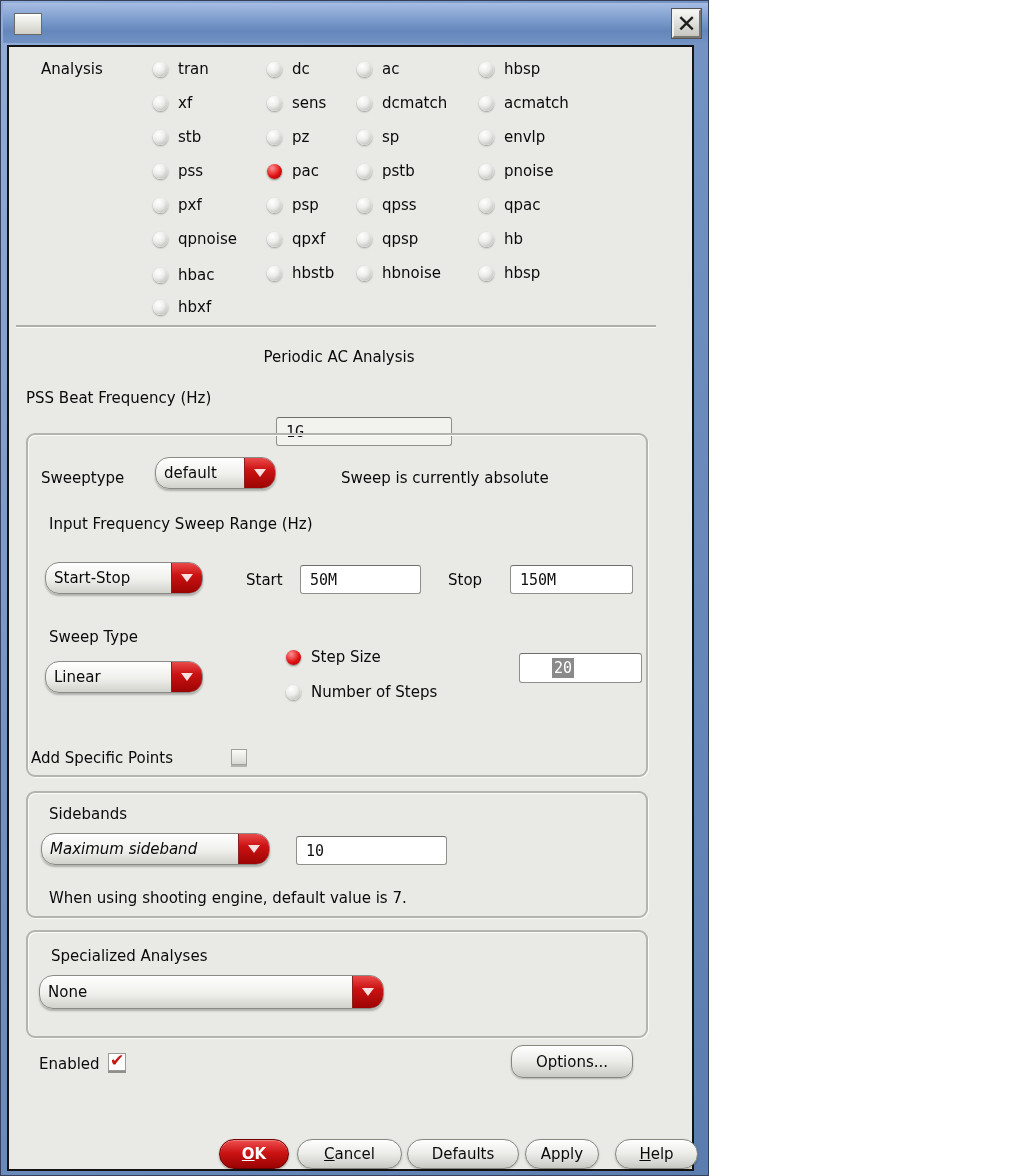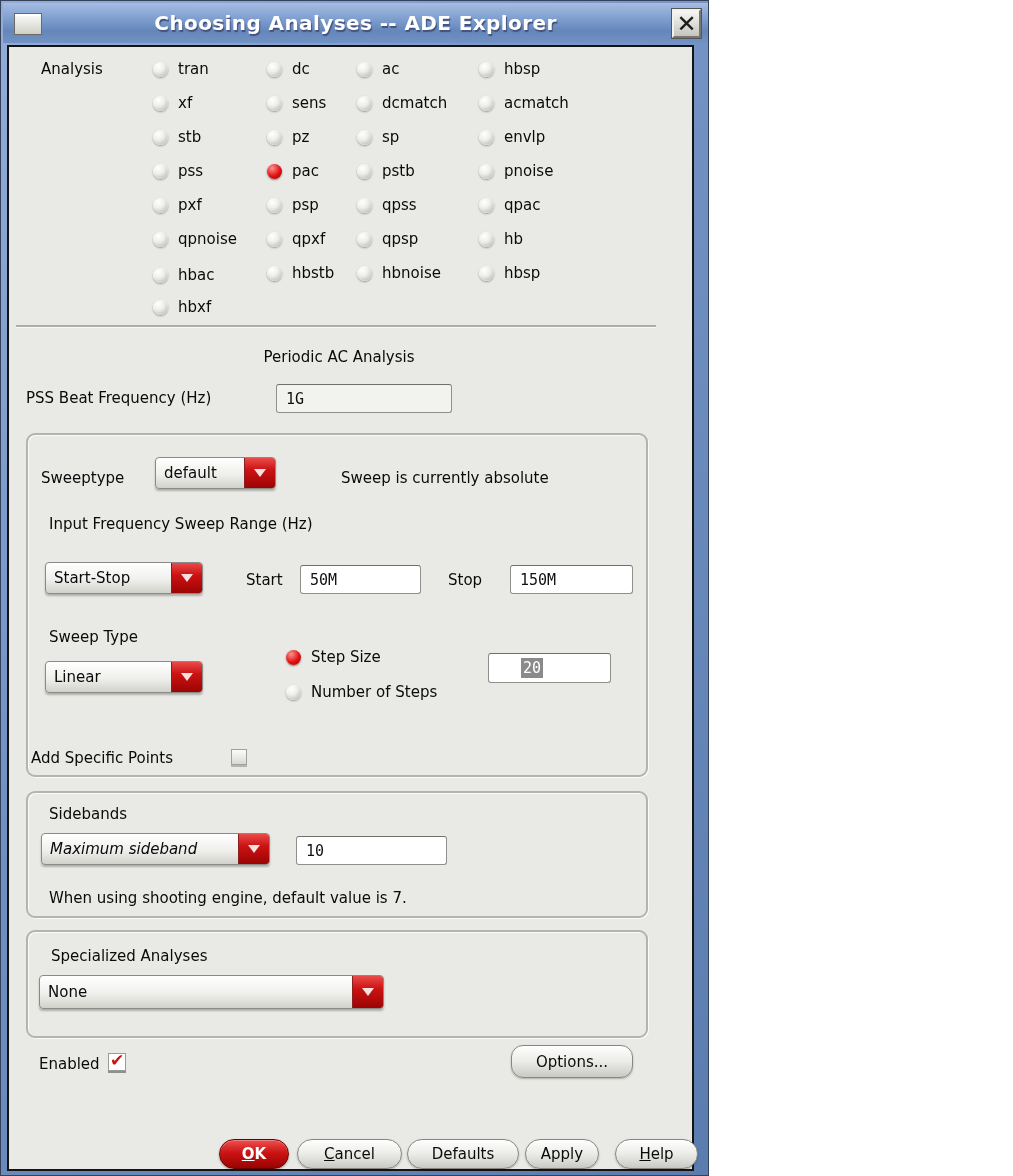--- a/index.html
+++ b/index.html
@@ -55,25 +55,25 @@
   .group {
     position:absolute; box-sizing:border-box; border:2px solid #b3b3af; border-radius:9px;
     box-shadow:inset 1px 1px 0 #fafaf8, 1px 1px 0 #fafaf8;
   }
   .field {
     position:absolute; box-sizing:border-box; background:#ffffff;
     border:1px solid #8f8f8b; border-top-color:#6f6f6b; border-radius:3px;
     font-family:"DejaVu Sans Mono", monospace; font-size:15px; color:#111;
     display:flex; align-items:center; padding-left:9px;
   }
-  .field.gray { background:#f2f2ef; }
+  .field.gray { background:#f2f2ef;margin-top:33px; }
   .sel-hl { background:#8a8a8a; color:#ffffff; padding:1px 2px; }
   .dropdown {
     position:absolute; box-sizing:border-box; height:32px;
-    border:1px solid #8a8a86; border-radius:4px;
+    border:1px solid #8a8a86; border-radius:14px;
     background:linear-gradient(#ffffff 0%, #efefec 55%, #d2d2cc 100%);
     box-shadow:0 2px 2px rgba(0,0,0,.25); display:flex; overflow:hidden;text-align:right;
   }
   .dd-label { flex:1; display:flex; align-items:center; padding-left:8px; font-size:15px; color:#0a0a0a; white-space:nowrap; }
   .dd-arrow {
     width:30px; flex:0 0 30px; display:flex; align-items:center; justify-content:center;
     background:linear-gradient(#ea4a4a 0%, #cc1212 40%, #9c0404 100%);
     border-left:1px solid #8a2020;
   }
   .dd-arrow::after { content:""; border-left:6px solid transparent; border-right:6px solid transparent; border-top:8px solid #f6e0e0; }
@@ -99,21 +99,20 @@
     border-color:#6e0000; color:#ffffff; font-weight:bold;
     box-shadow:0 1px 2px rgba(0,0,0,.35), inset 0 1px 0 #f08080;
   }
 </style>
 </head>
 <body>
 
 <div class="window">
   <div class="titlebar">
     <span class="win-icon"></span>
-    <span class="title-text">Choosing Analyses -- ADE Explorer</span>
     <span class="close-btn">✕</span>
   </div>
 
   <div class="content">
 
     <span class="lbl" style="left:32px; top:12px;">Analysis</span>
 
     <div>
         <div class="radio-item" style="left: 144px; top: 12px;">
           <span class="radio"></span>
@@ -273,21 +272,21 @@
     </div>
 
     <div class="radio-item" style="left:277px; top:600px;">
       <span class="radio sel"></span>
       <span class="radio-label">Step Size</span>
     </div>
     <div class="radio-item" style="left:277px; top:635px;">
       <span class="radio"></span>
       <span class="radio-label">Number of Steps</span>
     </div>
-    <div class="field" style="left:479px; top:606px; width:123px; height:30px;padding-left:32px;">
+    <div class="field" style="left:510px; top:606px; width:123px; height:30px;padding-left:32px;">
       <span class="sel-hl">20</span>
     </div>
 
     <span class="lbl" style="left:22px; top:701px;">Add Specific Points</span>
     <span class="checkbox" style="left:222px; top:702px;"></span>
 
     <div class="group" style="left:17px; top:744px; width:622px; height:127px;"></div>
     <span class="lbl" style="left:40px; top:757px;">Sidebands</span>
     <div class="dropdown" style="left:32px; top:786px; width:229px;font-style:italic;">
       <span class="dd-label">Maximum sideband</span>

